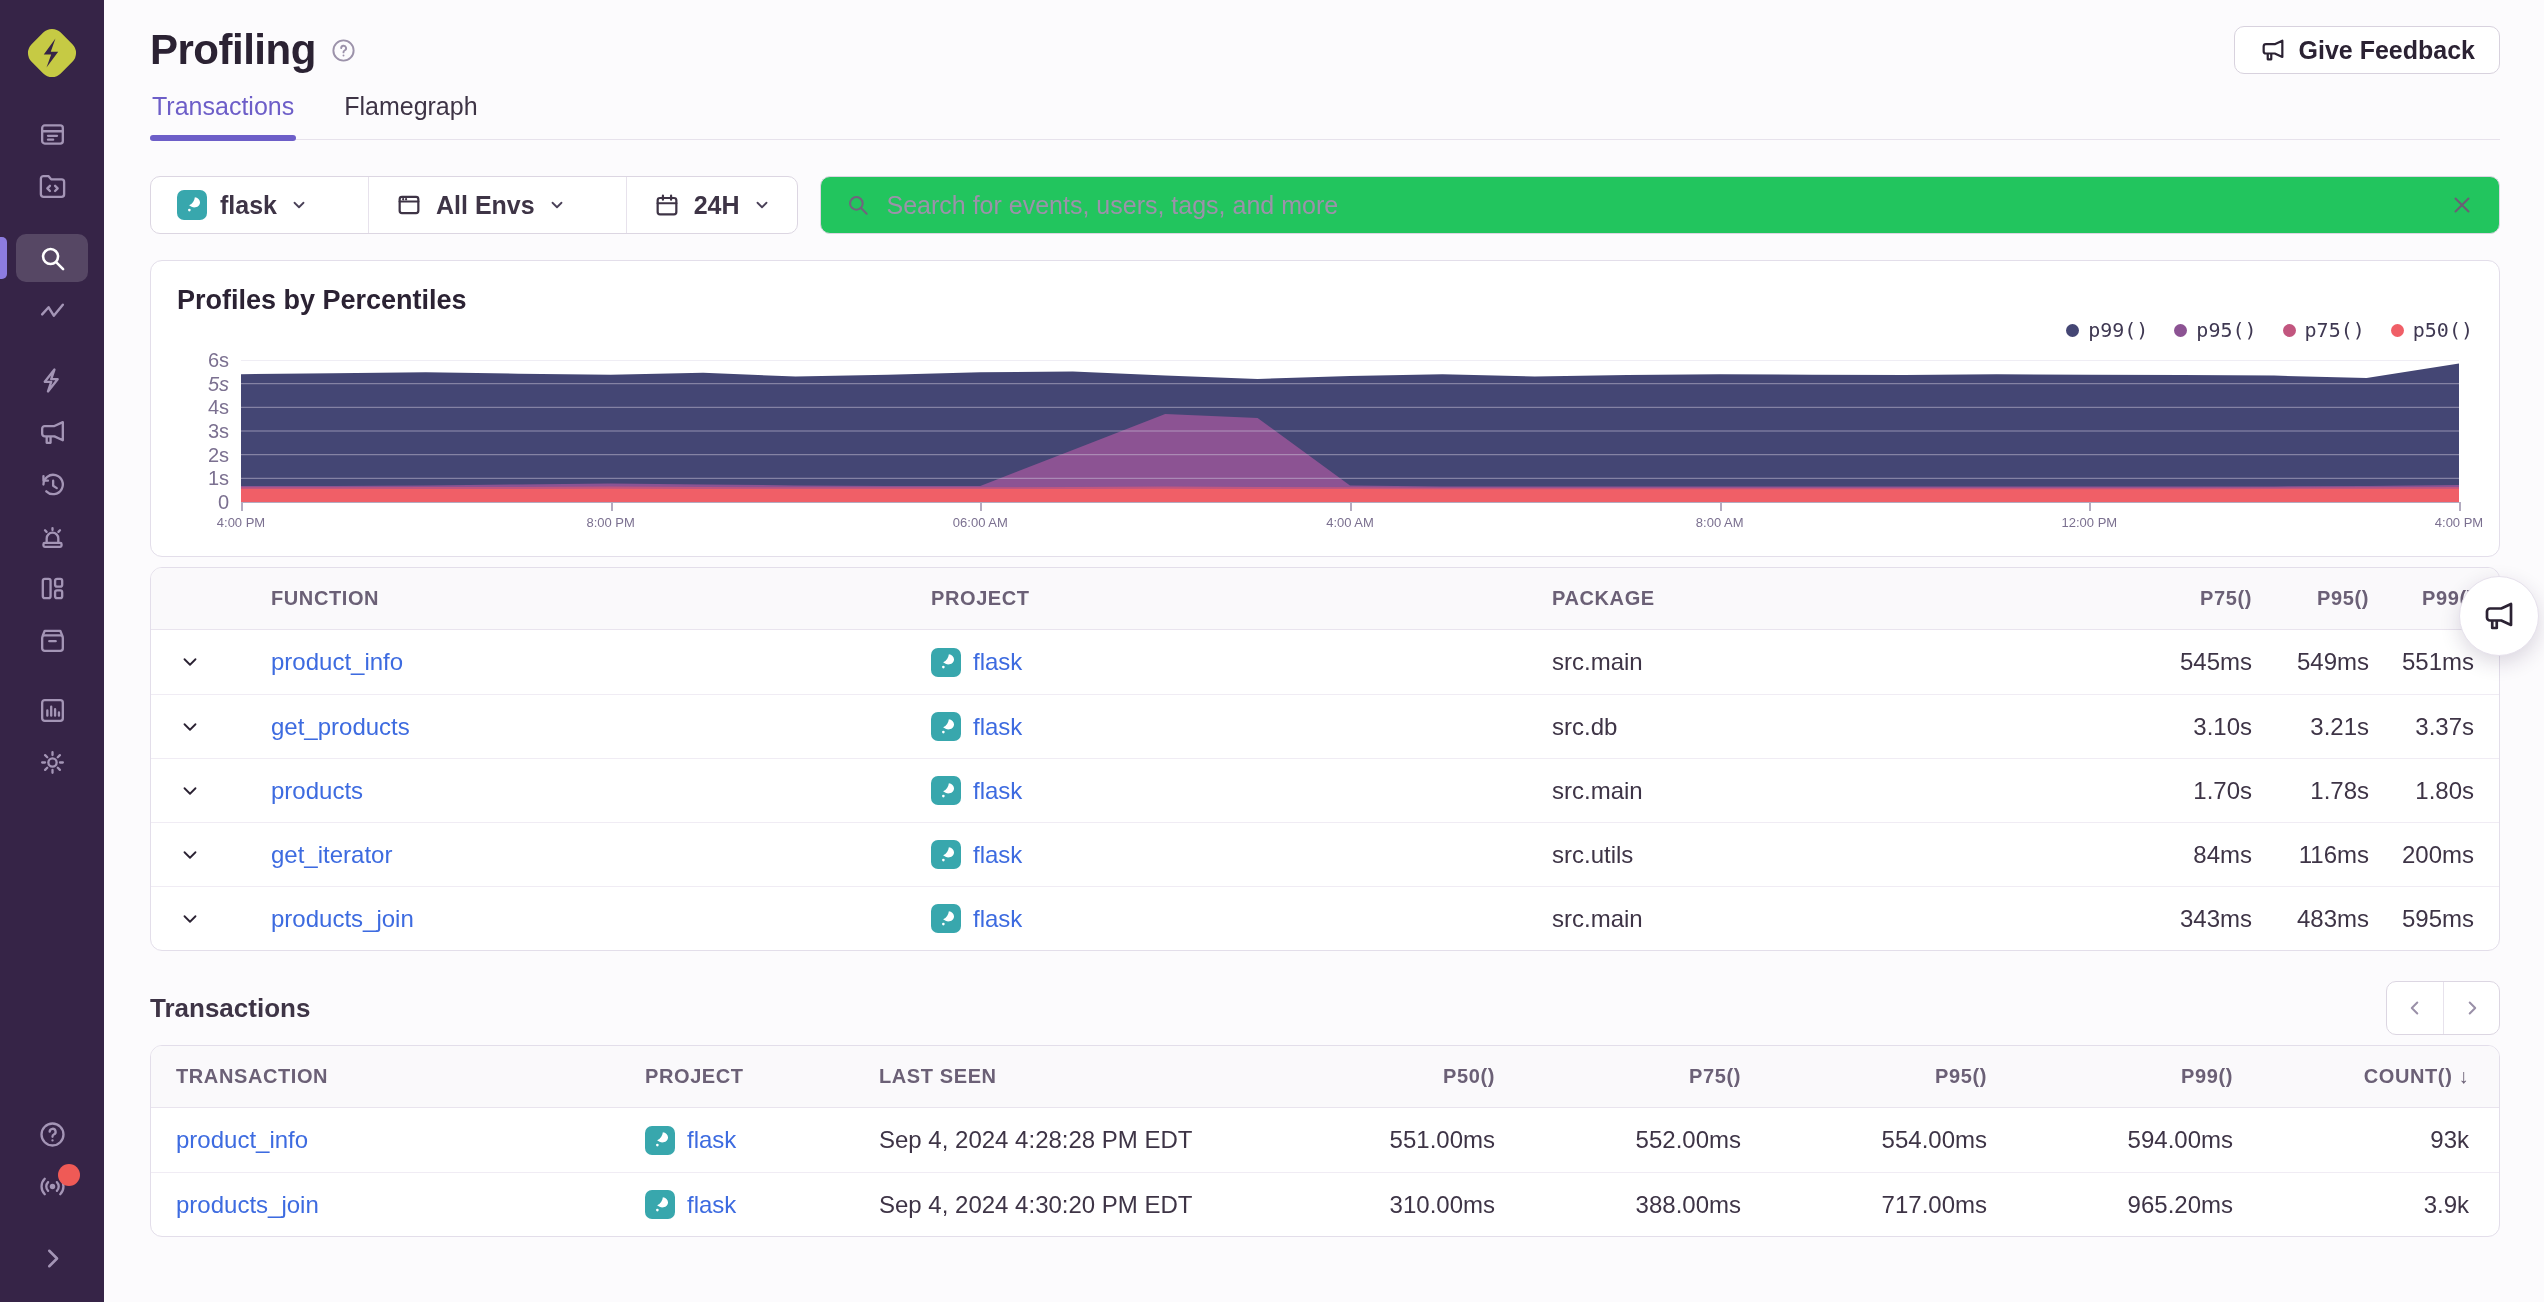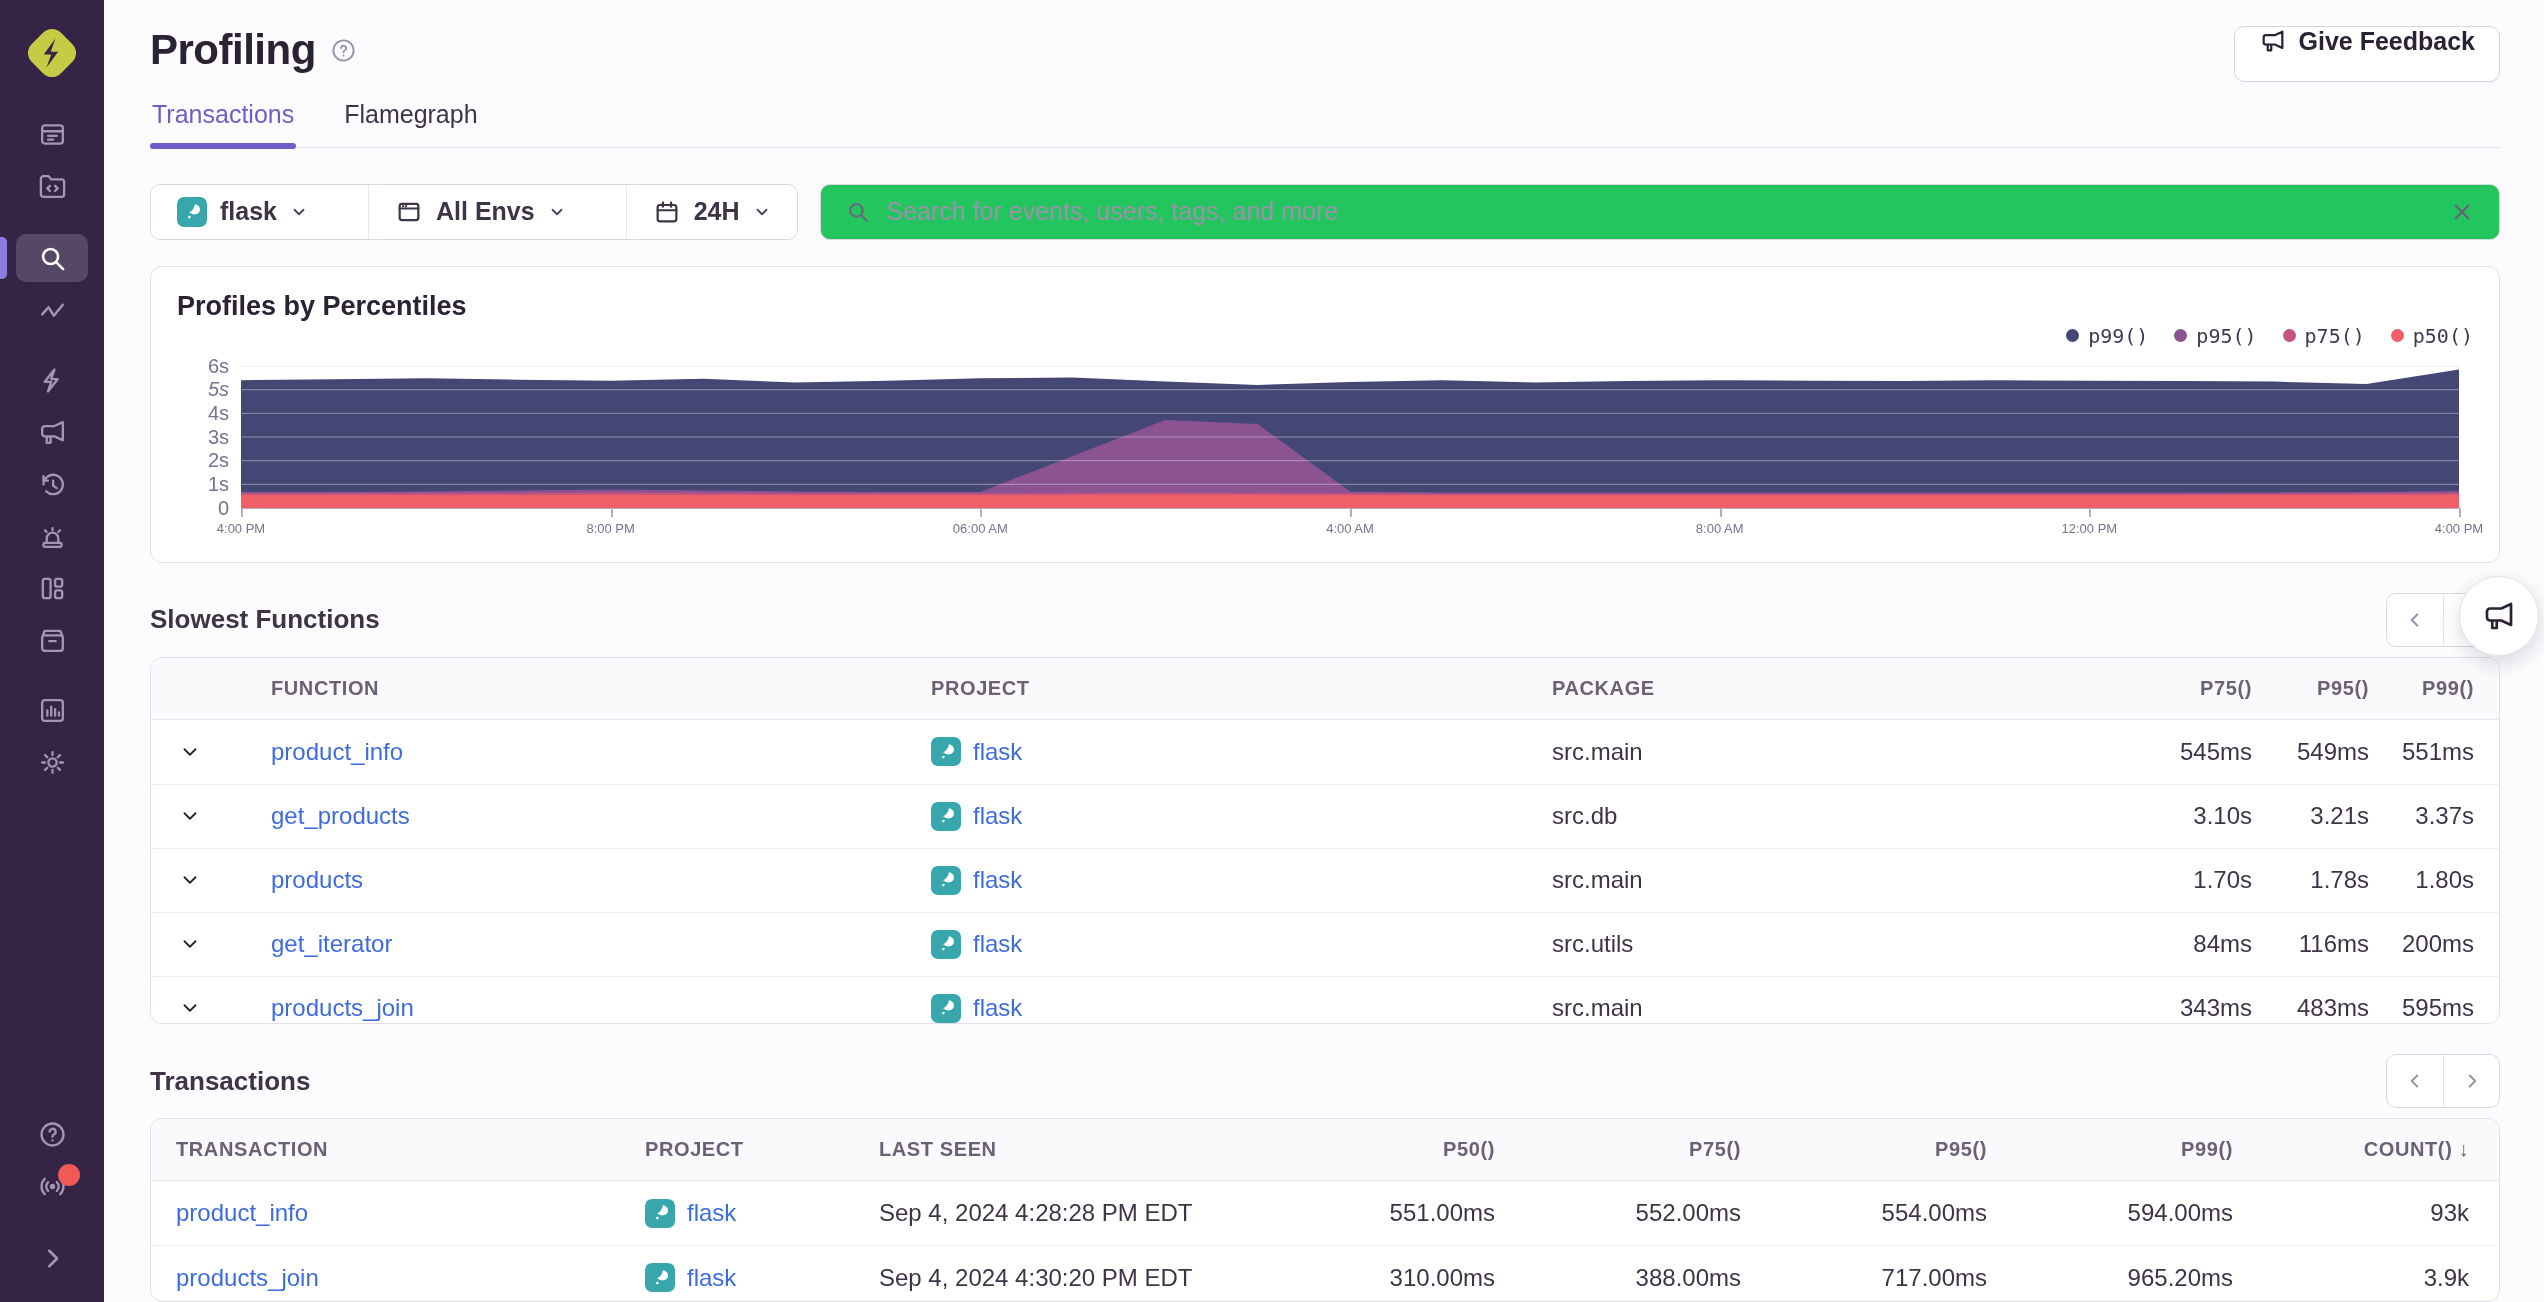--- a/index.html
+++ b/index.html
@@ -32,23 +32,23 @@
   .side-spacer{ flex:1; }
   .red-dot{ position:absolute; top:2px; right:8px; width:22px; height:22px; border-radius:50%; background:#ef5a56; }
   
   .main{ flex:1; display:flex; flex-direction:column; padding:0 44px 0 46px; min-width:0; }
   .header-row{ margin-top:26px; display:flex; justify-content:space-between; align-items:flex-start; }
   .title-wrap{ display:flex; align-items:center; gap:14px; }
   h1{ font-size:42px; font-weight:700; color:#2b2233; letter-spacing:-0.5px; }
   .help-circ{ width:27px; height:27px; color:#9c92aa; background:none; border:none; cursor:pointer; }
   .help-circ svg{ width:27px; height:27px; }
   .btn{
-    display:inline-flex; align-items:flex-start; gap:12px;
+    display:inline-flex; align-items:center; gap:12px;
     background:#fff; border:1px solid #d8d2de; border-radius:10px;
-    height:56px; padding:0 24px; font-size:25px; font-weight:700; color:#2b2233;
+    height:48px; padding:0 24px; font-size:25px; font-weight:700; color:#2b2233;
     cursor:pointer; font-family:inherit;
   }
   .btn svg{ width:28px; height:28px; }
   
   .tabs{ display:flex; gap:46px; margin-top:18px; border-bottom:1px solid #e7e2ec; }
   .tab{ background:none; border:none; font-family:inherit; font-size:25px; color:#3e3446;
         padding:0 2px 18px; cursor:pointer; position:relative; }
   .tab.active{ color:#6d5ec8; }
   .tab.active::after{ content:''; position:absolute; left:0; right:0; bottom:-2px; height:6px;
         border-radius:4px; background:#6d5ec8; }
@@ -359,35 +359,20 @@
     <div class="x-tick" style="left: calc(0% + 64px);"></div>
         <div class="x-tick" style="left: calc(16.6667% + 51px);"></div>
         <div class="x-tick" style="left: calc(33.3333% + 38px);"></div>
         <div class="x-tick" style="left: calc(50% + 25px);"></div>
         <div class="x-tick" style="left: calc(66.6667% + 12px);"></div>
         <div class="x-tick" style="left: calc(83.3333% - 1px);"></div>
         <div class="x-tick" style="left: calc(100% - 14px);"></div>
       </div>
   </section>
 
-  <div class="section-head">
-    <div class="section-title">Slowest Functions</div>
-    <div class="pager">
-      <button>
-          <svg viewBox="0 0 24 24" fill="none" stroke="currentColor" stroke-width="2.2" stroke-linecap="round" stroke-linejoin="round">
-            <path d="M14.5 6l-6 6 6 6"></path>
-          </svg>
-        </button>
-      <button>
-          <svg viewBox="0 0 24 24" fill="none" stroke="currentColor" stroke-width="2.2" stroke-linecap="round" stroke-linejoin="round">
-            <path d="M9.5 6l6 6-6 6"></path>
-          </svg>
-        </button>
-    </div>
-  </div>
   <section class="panel table-panel">
     <div class="grid-row sf-grid thead" id="sf-head">
         <span></span>
         <span>FUNCTION</span>
         <span>PROJECT</span>
         <span>PACKAGE</span>
         <span>P75()</span>
         <span>P95()</span>
         <span>P99()</span>
       </div>

